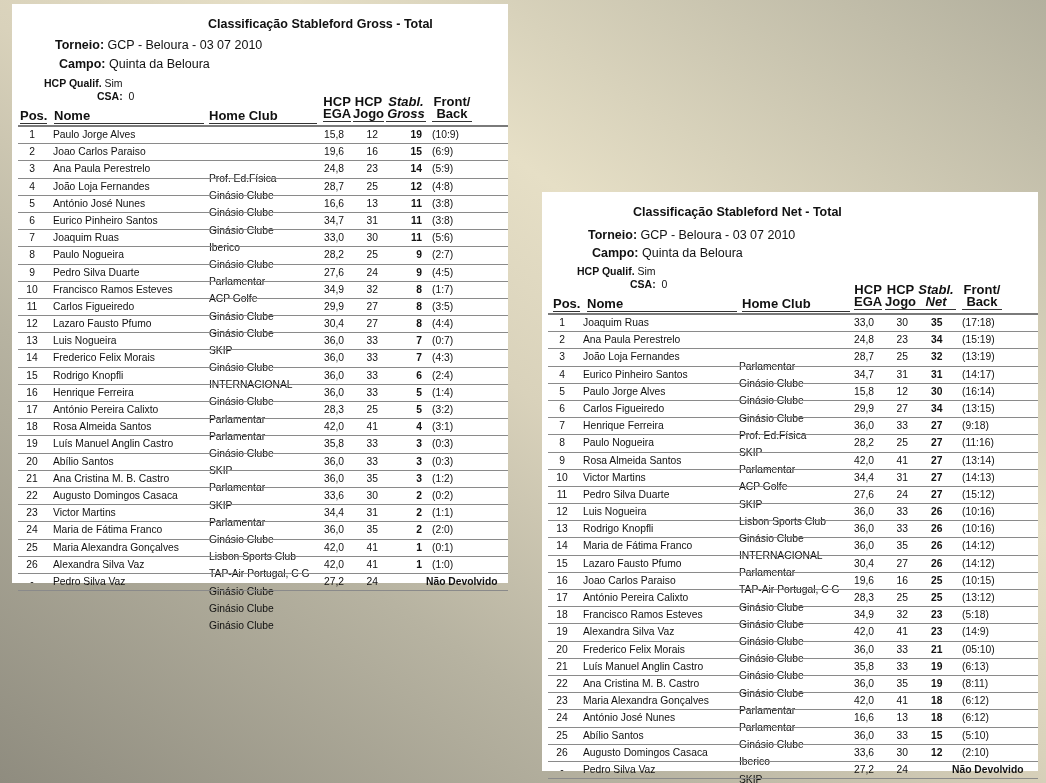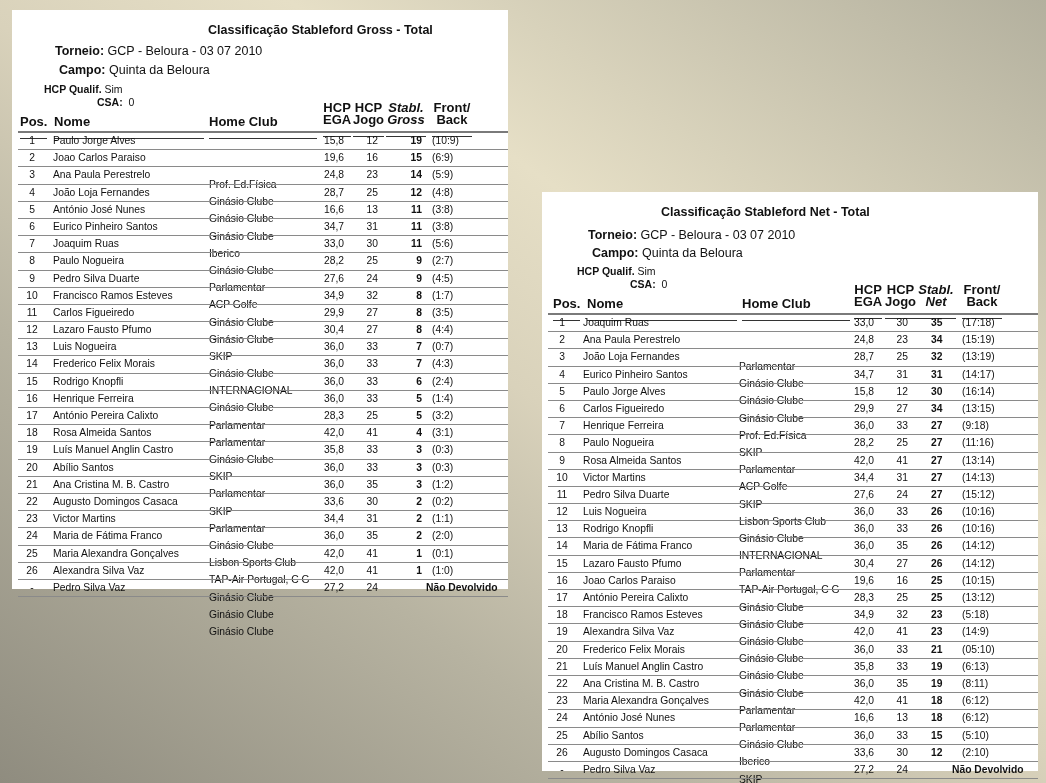--- a/index.html
+++ b/index.html
@@ -5,41 +5,41 @@
   html, body { margin: 0; padding: 0; }
   body {
     width: 1046px; height: 783px; overflow: hidden; position: relative;
     background: linear-gradient(215deg, #b3b09e 0%, #e6dfc6 35%, #d9d2bb 50%, #b7b3a1 70%, #8f8c7f 100%);
     font-family: "Liberation Sans", sans-serif;
     color: #111;
   }
   .doc {
     position: absolute; background: #fff; width: 496px; height: 579px;
   }
-  #doc-gross { left: 12px; top: 10px; }
+  #doc-gross { left: 12px; top: 4px; }
   #doc-net { left: 542px; top: 192px; }
   .doc-title {
     position: absolute; left: 0; top: 13px; width: 496px; text-align: left;
     font-weight: bold; font-size: 12.5px; padding-left: 196px; box-sizing: border-box;
   }
-  #doc-net .doc-title { padding-left: 119px; }
+  #doc-net .doc-title { padding-left: 91px; }
   .meta { position: absolute; font-size: 12.5px; white-space: nowrap; }
   .meta b { font-weight: bold; }
   .meta.small { font-size: 10.5px; }
   .m-torneio { left: 43px; top: 34px; }
   .m-campo { left: 47px; top: 53px; }
   .m-hcp { left: 32px; top: 73px; }
   .m-csa { left: 65px; top: 86px; margin-left: 20px; }
   #doc-net .m-torneio { left: 46px; top: 36px; }
   #doc-net .m-campo { left: 50px; top: 54px; }
   #doc-net .m-hcp { left: 35px; top: 73px; }
   #doc-net .m-csa { left: 68px; top: 86px; }
 
   .hdr { position: absolute; top: 92px; font-size: 13px; font-weight: bold; line-height: 12px; }
-  .hdr .u { border-bottom: 1.5px solid #333; display: inline-block; padding-bottom: 10px; }
+  .hdr .u { border-bottom: 1.5px solid #333; display: inline-block; padding-bottom: 1px; }
   .hdr.italic { font-style: italic; }
   .hdr.center { text-align: center; }
 
   .rows {
     position: absolute; left: 6px; right: 0; top: 121px;
     border-top: 2px solid #7a7a7a;
   }
   .row {
     position: relative; height: 16.2px; border-bottom: 1.3px solid #8a8a8a;
     font-size: 10.3px; line-height: 16px; white-space: nowrap;

